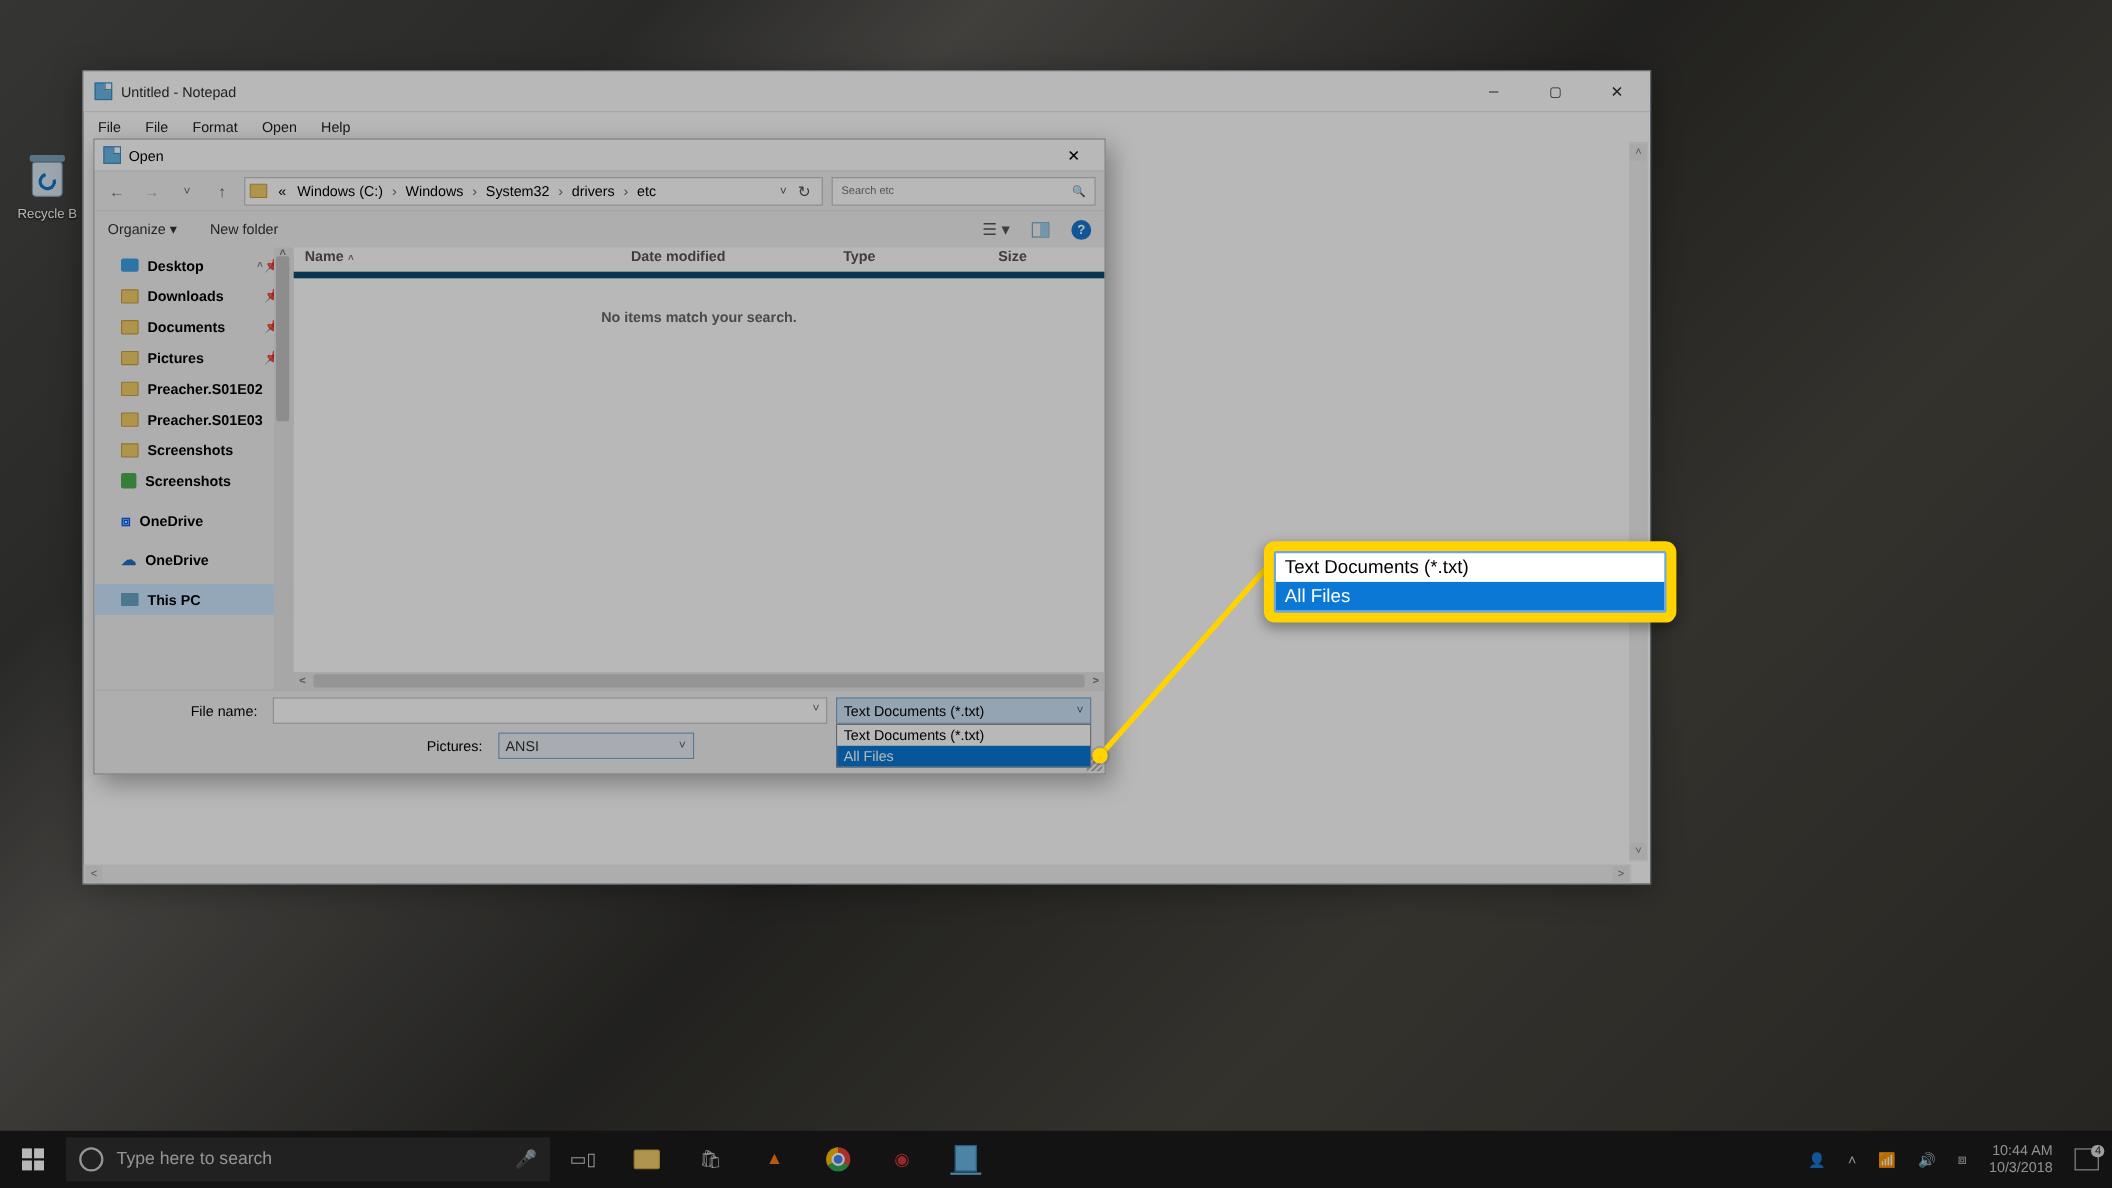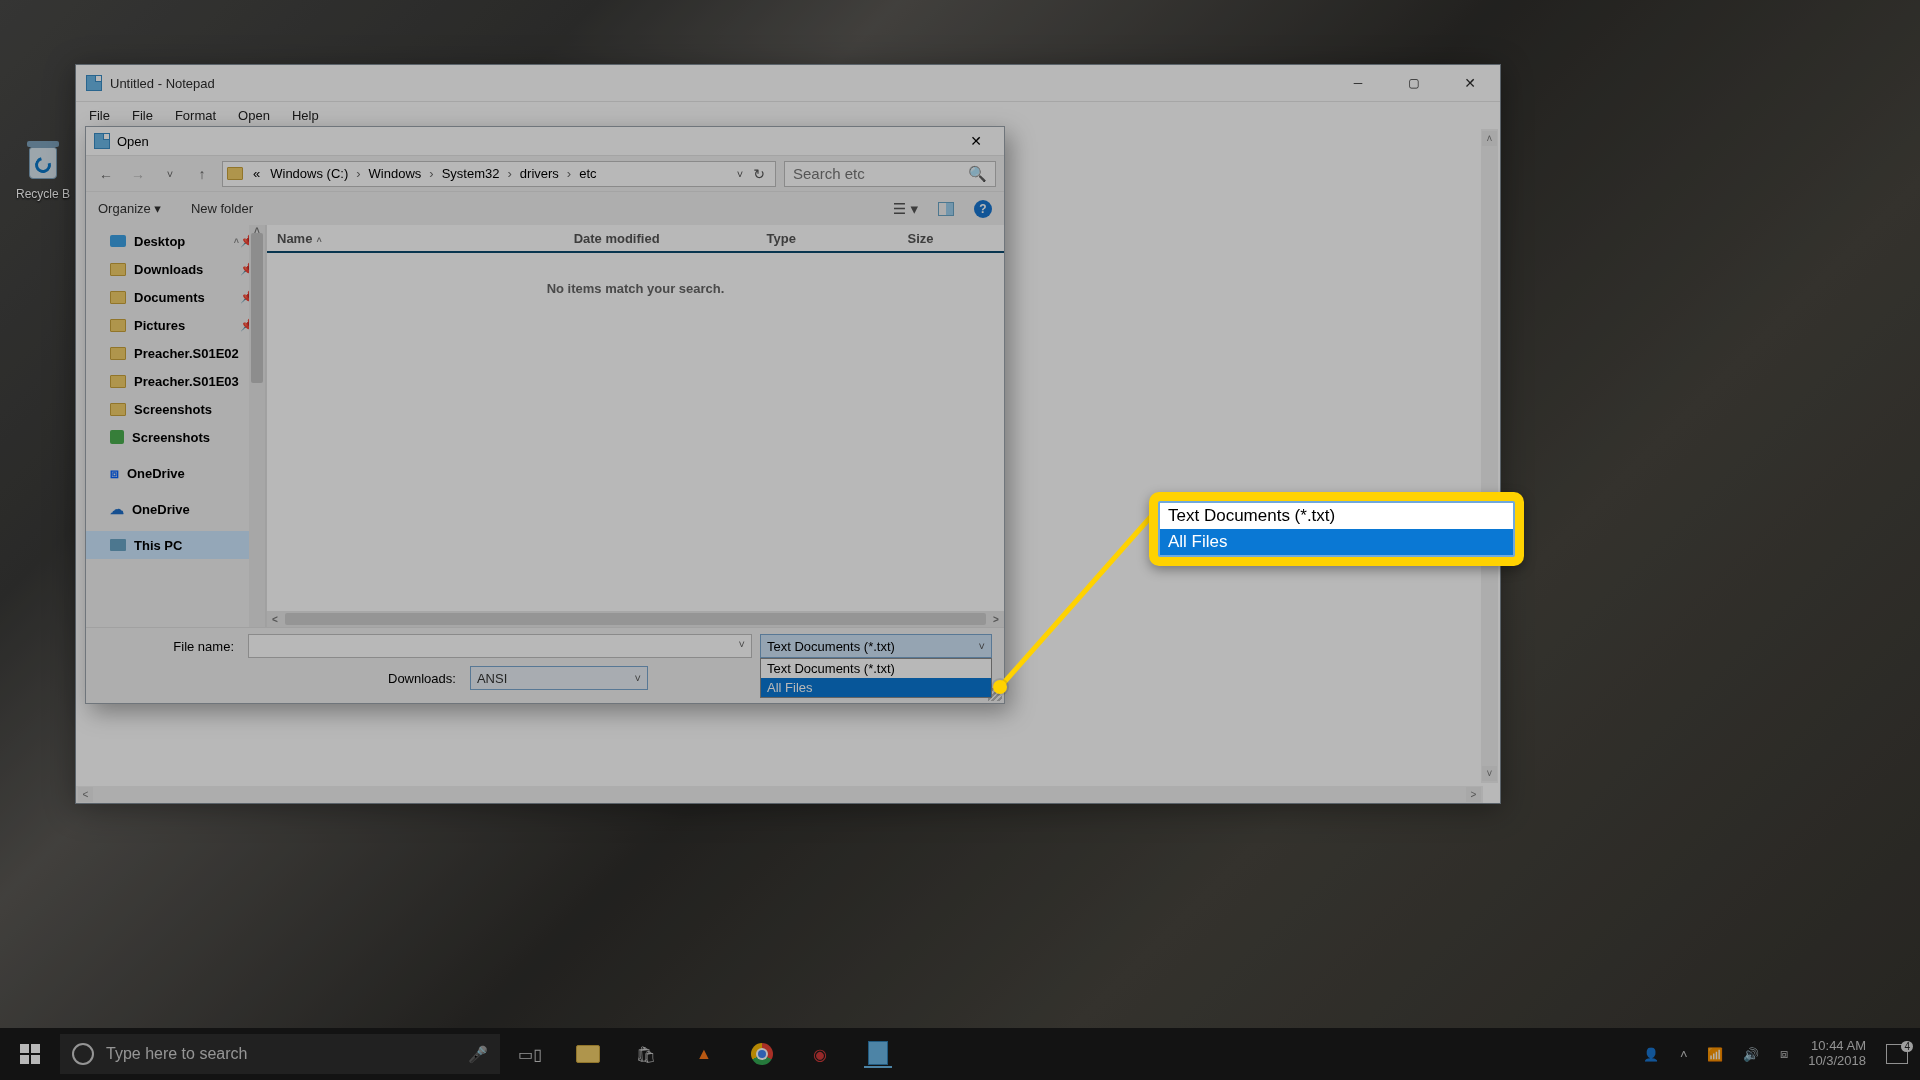--- a/index.html
+++ b/index.html
@@ -53,21 +53,21 @@
 .open-close { width:44px; height:100%; display:flex; align-items:center; justify-content:center; font-size:14px; }
 
 .navbar { height:36px; display:flex; align-items:center; gap:8px; padding:0 8px; background:#f1f1f1; border-top:1px solid #e3e3e3; }
 .nav-btn { width:24px; text-align:center; color:#666; font-size:14px; }
 .addr-box { flex:1; height:26px; background:#fff; border:1px solid #bfbfbf; display:flex; align-items:center; padding:0 4px; font-size:13px; gap:2px; overflow:hidden; }
 .crumb { padding:0 4px; white-space:nowrap; }
 .sep   { color:#6b6b6b; padding:0 2px; }
 .folder-mini { width:16px; height:13px; background:#f3cf6a; border:1px solid #caa23b; border-radius:1px; margin-right:4px; }
 .addr-tail { margin-left:auto; display:flex; align-items:center; gap:10px; padding-right:6px; color:#555; font-size:11px; }
 .refresh { font-size:14px; }
-.search-box { width:212px; height:26px; background:#fff; border:1px solid #bfbfbf; display:flex; align-items:center; padding:0 8px; color:#777; font-size:15px; justify-content:space-between;gap:27px; }
+.search-box { width:240px; height:26px; background:#fff; border:1px solid #bfbfbf; display:flex; align-items:center; padding:0 8px; color:#777; font-size:10px; justify-content:space-between;gap:27px; }
 
 .toolbar { height:34px; display:flex; align-items:center; gap:30px; padding:0 12px; background:#f1f1f1; border-top:1px solid #e3e3e3; font-size:13px; color:#333; }
 .tool-right { margin-left:auto; display:flex; gap:20px; align-items:center; }
 .icon-list { font-size:15px; color:#555; }
 .icon-preview { width:16px; height:14px; border:1px solid #6aa6c6; position:relative; }
 .icon-preview:before { content:""; position:absolute; left:50%; top:0; bottom:0; width:1px; background:#6aa6c6; }
 .icon-preview:after { content:""; position:absolute; right:0; top:0; bottom:0; width:50%; background:#9fd0ef; }
 .icon-help { width:18px; height:18px; border-radius:50%; background:#1877d2; color:#fff; display:flex; align-items:center; justify-content:center; font-size:12px; font-weight:bold; }
 
 .body-area { position:absolute; top:98px; bottom:76px; left:0; right:0; display:flex;font-weight:bold; }
@@ -81,21 +81,21 @@
 .sp-green { width:14px; height:14px; background:#4caf50; border-radius:2px; }
 .sp-dropbox { color:#0061ff; font-size:14px; line-height:1; }
 .sp-cloud { color:#1f6ec8; font-size:14px; line-height:1; }
 .sp-pc { width:16px; height:12px; background:#6aa6c6; border-radius:1px; }
 .side-group { margin-top:8px; }
 .side-scroll { position:absolute; right:0; top:0; bottom:0; width:16px; background:#e8e8e8; }
 .side-scroll .thumb { position:absolute; left:2px; right:2px; top:8px; height:150px; background:#c4c4c4; border-radius:2px; }
 .side-scroll .caret-up, .side-scroll .caret-down { width:100%; text-align:center; font-size:10px; color:#777; }
 
 .main-list { flex:1; background:#fff; border-left:1px solid #e0e0e0; display:flex; flex-direction:column; position:relative; }
-.columns { height:28px; display:flex; align-items:center; border-bottom:2px solid #0c4a6e; color:#555; font-size:13px; }
+.columns { height:28px; display:flex; border-bottom:6px solid #0c4a6e; color:#555; font-size:13px; }
 .col { padding:0 10px; }
 .col.name{ flex:1.6; position:relative; } .col.date{ flex:1; } .col.type{ flex:.7; } .col.size{ flex:.5; text-align:left; }
 .sort-caret { font-size:9px; color:#7a7a7a; margin-left:4px; }
 .empty-msg { margin-top:28px; text-align:center; color:#666; font-size:13px; }
 .main-hscroll { position:absolute; left:0; right:0; bottom:0; height:16px; background:#e8e8e8; display:flex; align-items:center; }
 .main-hscroll .hbtn { width:16px; text-align:center; font-size:10px; color:#777; }
 .main-hscroll .htrack { flex:1; height:12px; background:#cfcfcf; margin:0 2px; border-radius:2px; }
 
 .footer { position:absolute; left:0; right:0; bottom:0; height:76px; background:#f1f1f1; padding:6px 12px 16px; display:flex; flex-direction:column; gap:8px; font-size:13px; border-top:1px solid #e0e0e0; }
 .foot-row { display:flex; align-items:center; gap:8px; }
@@ -327,21 +327,21 @@
           <span>Text Documents (*.txt)</span>
           <span style="font-size:11px;color:#555;">˅</span>
         </div>
         <div class="filetype-list">
           <div class="ft-item">Text Documents (*.txt)</div>
           <div class="ft-item sel">All Files</div>
         </div>
       </div>
     </div>
     <div class="foot-row" style="justify-content:flex-start; padding-left:290px;">
-      <div class="lbl" style="width:auto;">Downloads:</div>
+      <div class="lbl" style="width:auto;">Pictures:</div>
       <div class="foot-drop" style="width:178px;">
         <span>ANSI</span>
         <span style="font-size:11px;color:#555;">˅</span>
       </div>
     </div>
   </div>
   <div class="resize-grip"></div>
 </div>
 
 <svg class="callout-line" style="top:482px; left:990px; width:180px; height:220px;">

